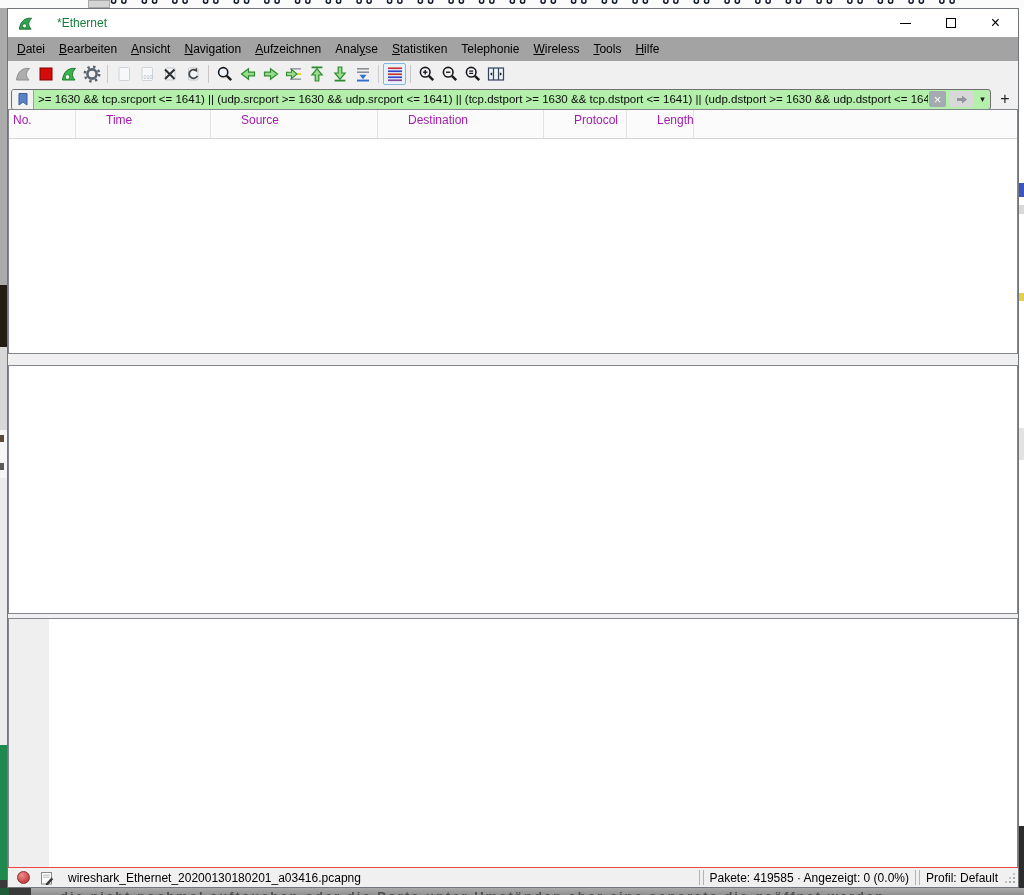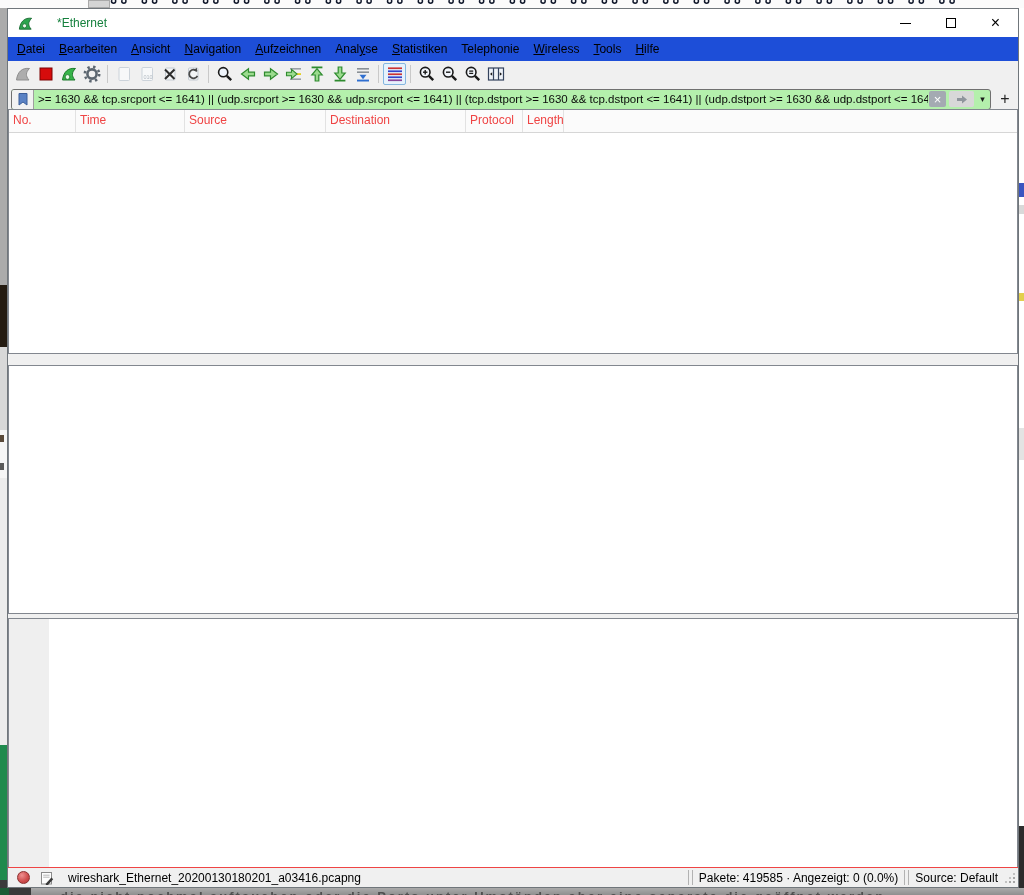--- a/index.html
+++ b/index.html
@@ -31,21 +31,21 @@
               display:flex; align-items:center; }
   .app-icon { margin-left:9px; display:flex; }
   .title-text { margin-left:23px; font-size:12px; color:#15803d; }
   .win-controls { position:absolute; right:0; top:0; height:28px; display:flex; }
   .win-btn { width:45px; height:28px; display:flex; align-items:center; justify-content:center; color:#000; }
   .min-glyph { display:block; width:11px; border-top:1px solid #000; }
   .max-glyph { display:block; width:10px; height:10px; border:1px solid #000; }
   .close-glyph { font-size:16px; line-height:16px; font-weight:400; }
 
   .menubar { position:absolute; left:0; top:28px; right:0; height:24px; display:flex; align-items:center;
-             font-size:12px; padding-left:2px; background:#1d4ed8; }
+             font-size:12px; padding-left:2px; background:#a3a3a3; }
   .menu-item { padding:4px 7px; white-space:nowrap; color:#000; }
 
   .toolbar { position:absolute; left:0; top:52px; right:0; height:26px; display:flex; align-items:center;
              padding-left:3px; background:#f0f0f0; }
   .tbtn { width:23px; height:22px; display:flex; align-items:center; justify-content:center; flex:0 0 auto; }
   .tbtn.active { background:#e6f2fc; border:1px solid #84b6e0; border-radius:2px; }
   .tsep { width:1px; height:18px; background:#c9c9c9; margin:0 4px; flex:0 0 auto; }
 
   .filterbar { position:absolute; left:0; top:79px; right:0; height:22px; display:flex; align-items:center;
                padding:0 3px; background:#f0f0f0; }
@@ -60,22 +60,22 @@
                margin-right:3px; flex:0 0 auto; }
   .apply-btn { width:25px; height:16px; align-self:center; background:#d8d8d8; border-radius:2px;
                display:flex; align-items:center; justify-content:center; margin-right:1px; flex:0 0 auto; }
   .dd-caret { width:15px; display:flex; align-items:center; justify-content:center; font-size:9px; color:#1a1a1a;
               flex:0 0 auto; }
   .add-btn { width:20px; height:20px; margin-left:4px; display:flex; align-items:center; justify-content:center;
              font-size:16px; color:#222; flex:0 0 auto; }
 
   .pane { position:absolute; left:0; right:0; background:#ffffff; border:1px solid #82878f; }
   .pane-list { top:100px; height:245px; }
-  .header-row { height:23px; background:#fbfbfb; border-bottom:1px solid #d6d6d6; display:flex;
-                font-size:12px; color:#ef4444; overflow:hidden; }
+  .header-row { height:29px; background:#fbfbfb; border-bottom:1px solid #d6d6d6; display:flex;
+                font-size:12px; color:#a21caf; overflow:hidden;gap:26px; }
   .hcell { padding:3px 0 0 4px; border-right:1px solid #e2e2e2; white-space:nowrap; overflow:hidden; flex:0 0 auto; }
   .hcell.flex { flex:1 1 auto; border-right:none; }
   .pane-details { top:356px; height:249px; }
   .pane-bytes { top:609px; height:251px; }
   .bytes-gutter { position:absolute; left:0; top:0; width:40px; height:100%; background:#efefef; }
 
   .statusbar { position:absolute; left:0; right:0; bottom:0; height:20px; background:#f0f0f0;
                border-top:1px solid #ef4444; display:flex; align-items:center; font-size:12px; color:#000; }
   .expert-dot { width:13px; height:13px; border-radius:50%; margin-left:9px; flex:0 0 auto;
                 background:radial-gradient(circle at 35% 30%, #ef9090, #d05050 55%, #b23434);
@@ -347,18 +347,18 @@
             <line x1="3.2" y1="4.2" x2="9.6" y2="4.2" stroke="#b0b0b0" stroke-width="0.9"></line>
             <line x1="3.2" y1="6.2" x2="9.6" y2="6.2" stroke="#b0b0b0" stroke-width="0.9"></line>
             <path d="M6.2 12.2 l5.2 -5.6 1.8 1.7 -5.2 5.6 -2.4 0.6 z" fill="#3a3a3a"></path>
           </svg>
       </div>
       <div class="status-filename">wireshark_Ethernet_20200130180201_a03416.pcapng</div>
       <div class="status-spacer"></div>
       <div class="status-sep"></div>
       <div class="status-section">Pakete: 419585 · Angezeigt: 0 (0.0%)</div>
       <div class="status-sep"></div>
-      <div class="status-section">Source: Default</div>
+      <div class="status-section">Profil: Default</div>
       <div class="grip"></div>
     </div>
 
   </div>
 </div>
 
 </body></html>

